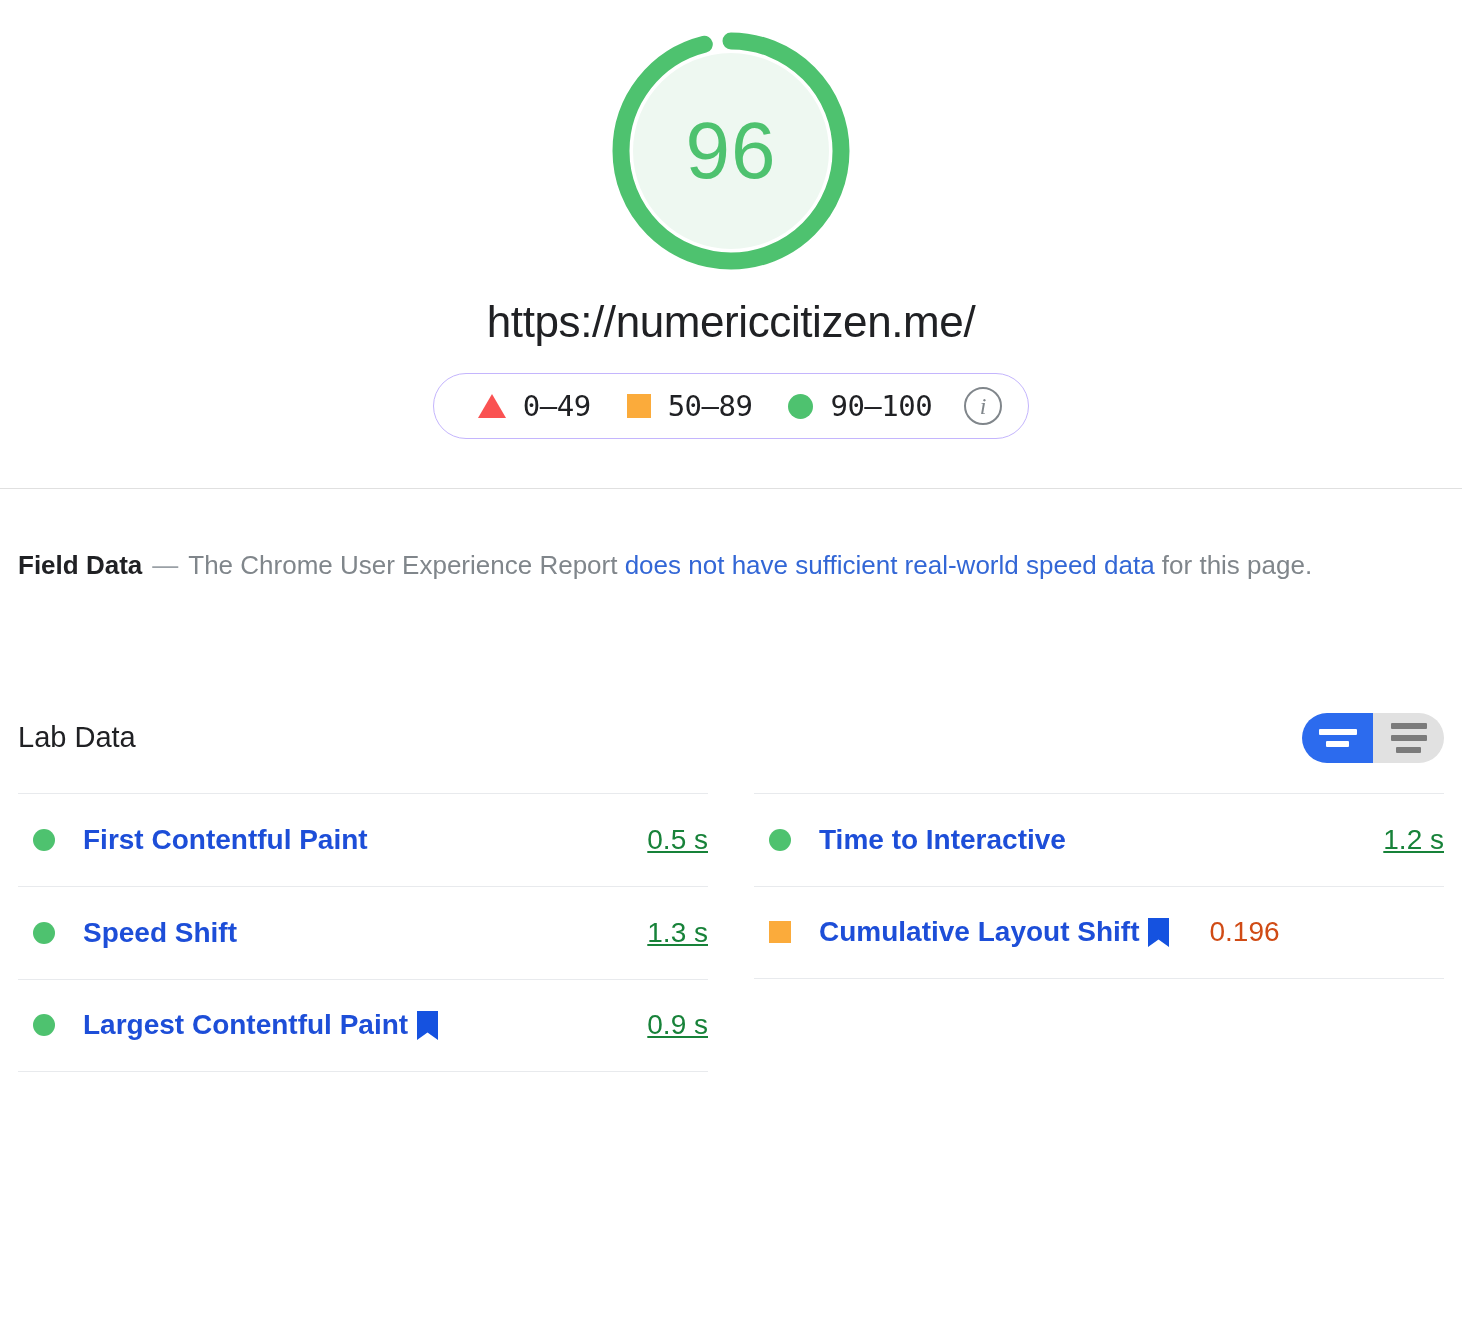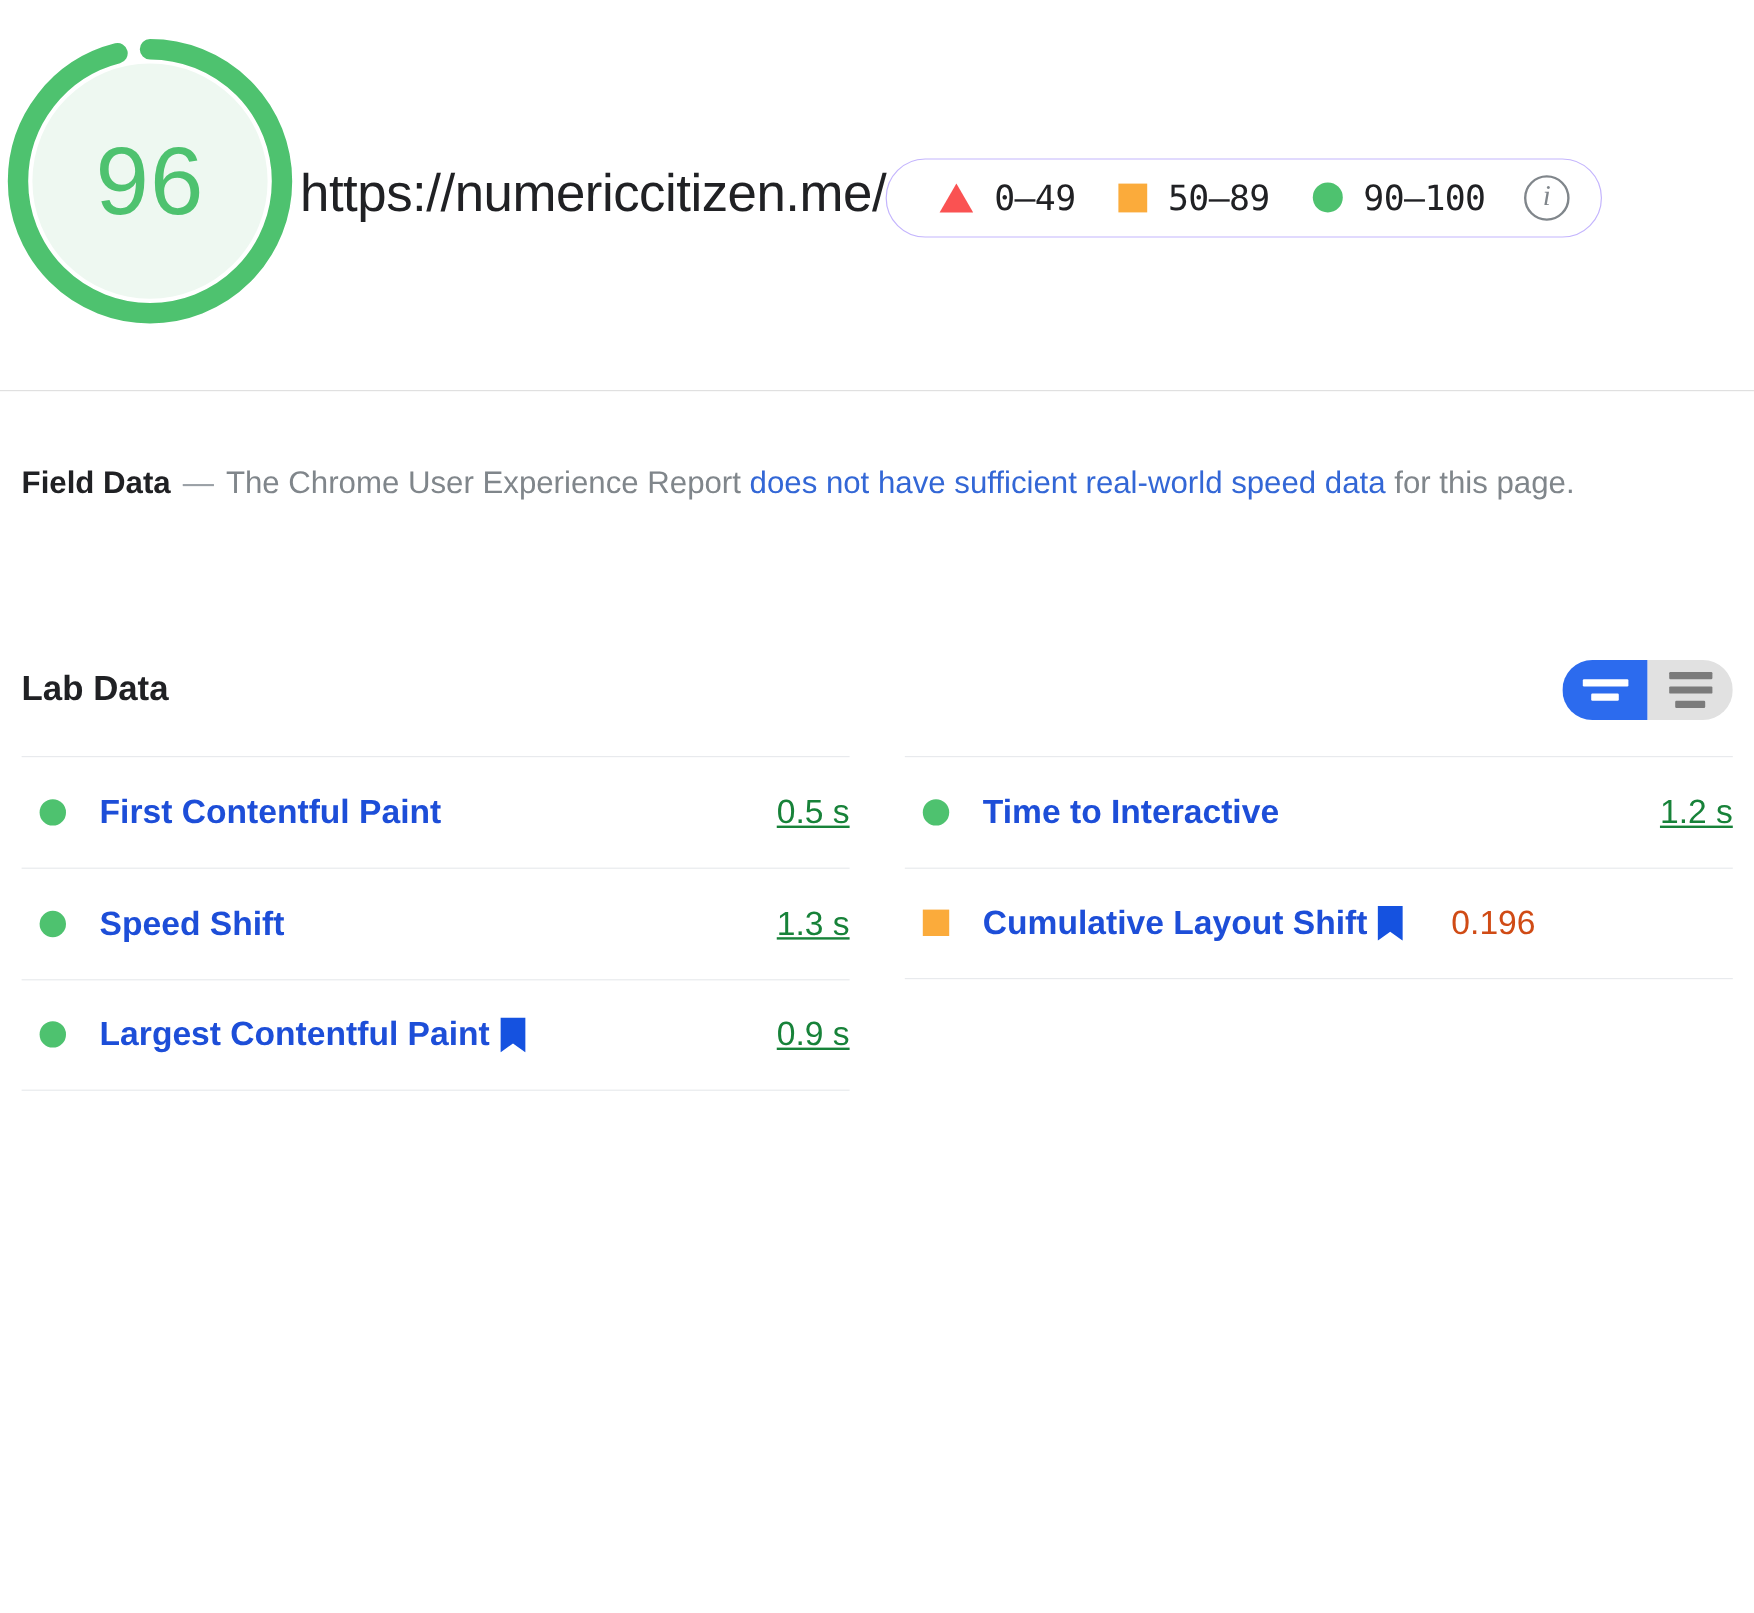--- a/index.html
+++ b/index.html
@@ -14,21 +14,21 @@
     font-family: "Liberation Sans", sans-serif;
     color: #202124;
     overflow: hidden;
     position: relative;
   }
 
   
   .score-section {
     padding-top: 26px;
     display: flex;
-    flex-direction: row;
+    flex-direction: column;
     align-items: center;
   }
 
   .gauge-wrap {
     width: 250px;
     height: 250px;
     position: relative;
   }
   .gauge-wrap svg {
     display: block;
@@ -158,21 +158,21 @@
     margin-top: 120px;
     height: 58px;
     display: flex;
     align-items: center;
     justify-content: space-between;
     padding: 0 18px;
     box-sizing: border-box;
   }
   .lab-title {
     font-size: 29px;
-    font-weight: bold;
+    font-weight: normal;
     color: #202124;
   }
 
   .view-toggle {
     display: flex;
     height: 50px;
     border-radius: 25px;
     overflow: hidden;
     width: 142px;
   }

